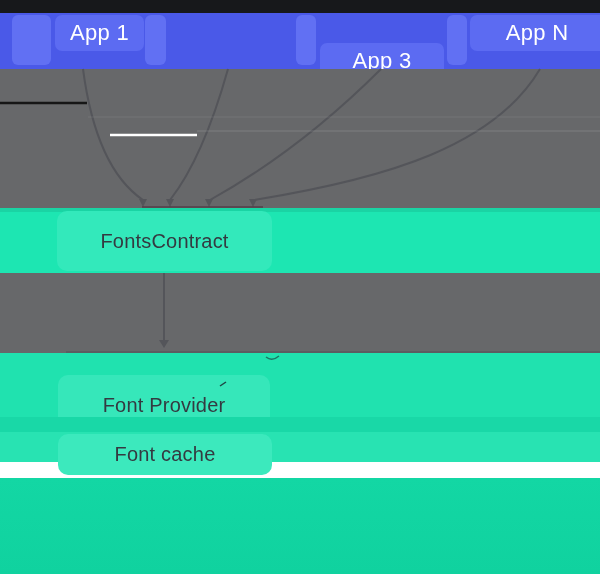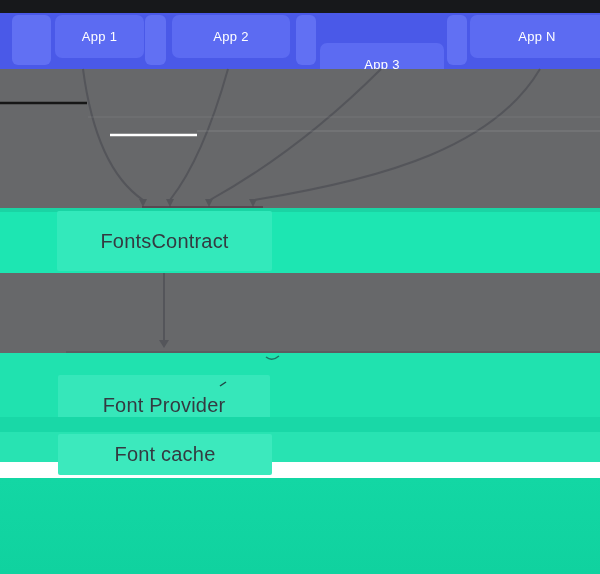--- a/index.html
+++ b/index.html
@@ -7,43 +7,43 @@
     position:relative;width:600px;height:574px;overflow:hidden;
     font-family:"Liberation Sans","DejaVu Sans",sans-serif;
     -webkit-font-smoothing:antialiased;
   }
   .abs{position:absolute;}
   
   .top-bar{left:0;top:0;width:600px;height:13px;background:var(--top-bar);}
   
   .app-bar{left:0;top:13px;width:600px;height:56px;background:var(--app-bar-bg);}
   .app-box{
-    position:absolute;top:2px;height:43px;border-radius:7px;
+    position:absolute;top:2px;height:36px;border-radius:7px;
     background:var(--app-box-bg);
     display:flex;align-items:center;justify-content:center;
-    color:var(--app-text);font-size:13px;letter-spacing:.3px;
+    color:var(--app-text);font-size:22px;letter-spacing:.3px;
   }
   .app-strip{
     position:absolute;top:2px;height:50px;border-radius:6px;
     background:var(--app-strip-bg);
   }
   .seam-under-bar{left:0;top:69px;width:600px;height:2px;background:rgba(92,46,26,0.45);}
   
   .gray-1{left:0;top:69px;width:600px;height:139px;background:var(--gray-bg);}
   .gray-2{left:0;top:273px;width:600px;height:80px;background:var(--gray-bg);}
   
   .teal-1{left:0;top:208px;width:600px;height:65px;background:var(--teal-bar-1);}
   .teal-1-topedge{left:0;top:0;width:600px;height:4px;background:rgba(0,60,50,0.10);position:absolute;}
   .teal-2{left:0;top:353px;width:600px;height:64px;background:var(--teal-bar-2);}
   .teal-band{left:0;top:417px;width:600px;height:15px;background:var(--teal-band);}
   .teal-3{left:0;top:432px;width:600px;height:30px;background:var(--teal-bar-3);text-align:center;}
   .teal-4{left:0;top:478px;width:600px;height:96px;
     background:linear-gradient(180deg,var(--teal-bottom) 0%,var(--teal-bottom-2) 100%);}
   .layer-box{
-    position:absolute;border-radius:2px;
+    position:absolute;border-radius:10px;
     display:flex;align-items:center;justify-content:center;
     color:var(--label-text);font-size:20px;letter-spacing:.2px;
   }
   .fc-box{left:57px;top:3px;width:215px;height:60px;background:var(--teal-box-1);}
   .fp-box{left:58px;top:2px;width:212px;height:60px;background:var(--teal-box-2);margin-top:20px;}
   .cache-box{left:58px;top:2px;width:214px;height:41px;background:var(--teal-box-3);}
   
   .overlay{left:0;top:0;width:600px;height:574px;pointer-events:none;}
 </style>
 </head>
@@ -52,23 +52,20 @@
 <div class="page">
 
   <div class="abs top-bar"></div>
 
   <div class="abs app-bar">
     <div class="app-strip" style="left:12px;width:39px;"></div>
     <div class="app-box" style="left:55px;width:89px;">
       <span>App 1</span>
     </div>
     <div class="app-strip" style="left:145px;width:21px;"></div>
-    <div class="app-box" style="left:172px;width:118px;">
-      <span>App 2</span>
-    </div>
     <div class="app-strip" style="left:296px;width:20px;"></div>
     <div class="app-box" style="left:320px;width:124px;margin-top:28px;">
       <span>App 3</span>
     </div>
     <div class="app-strip" style="left:447px;width:20px;"></div>
     <div class="app-box" style="left:470px;width:134px;border-radius:7px 0 0 7px;">
       <span>App N</span>
     </div>
   </div>
   <div class="abs seam-under-bar"></div>

